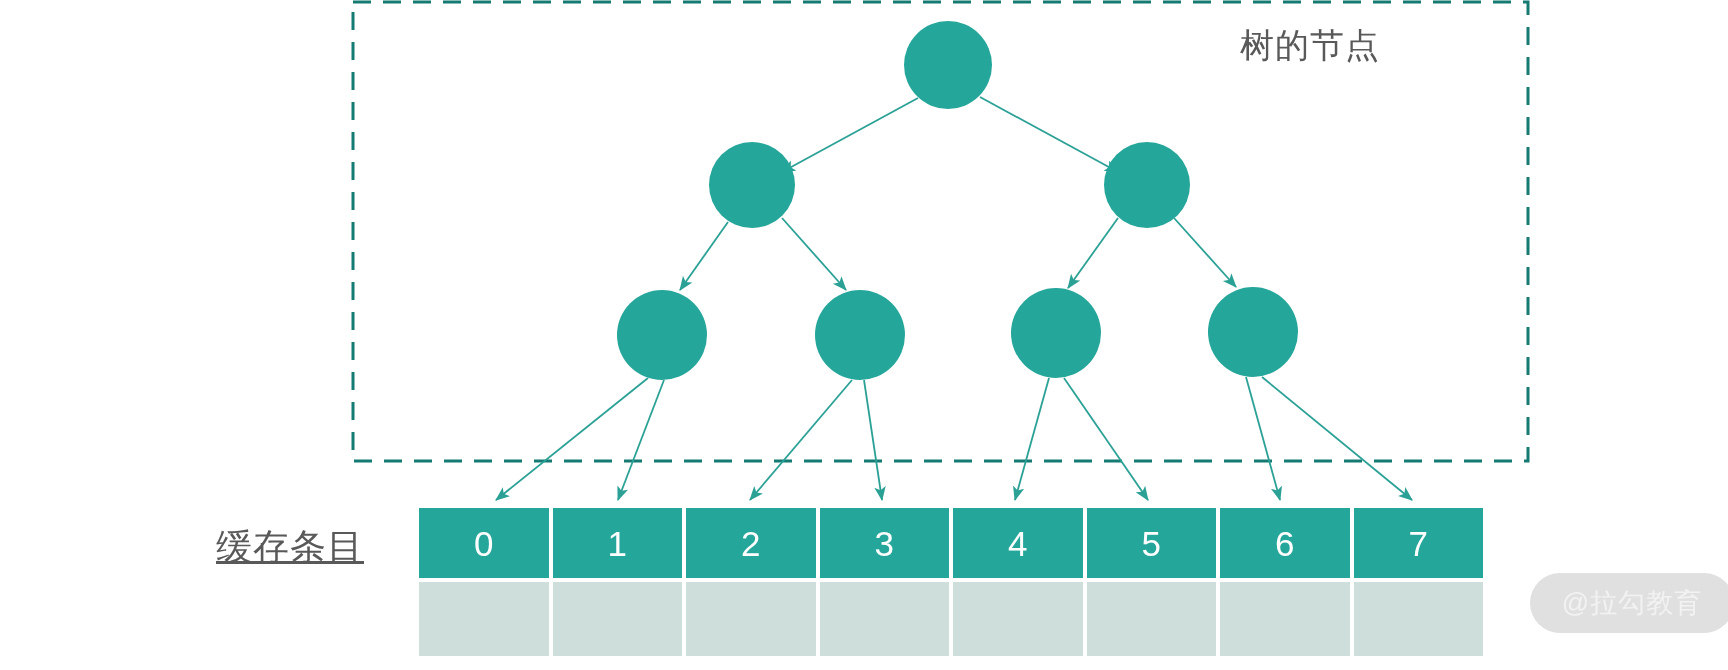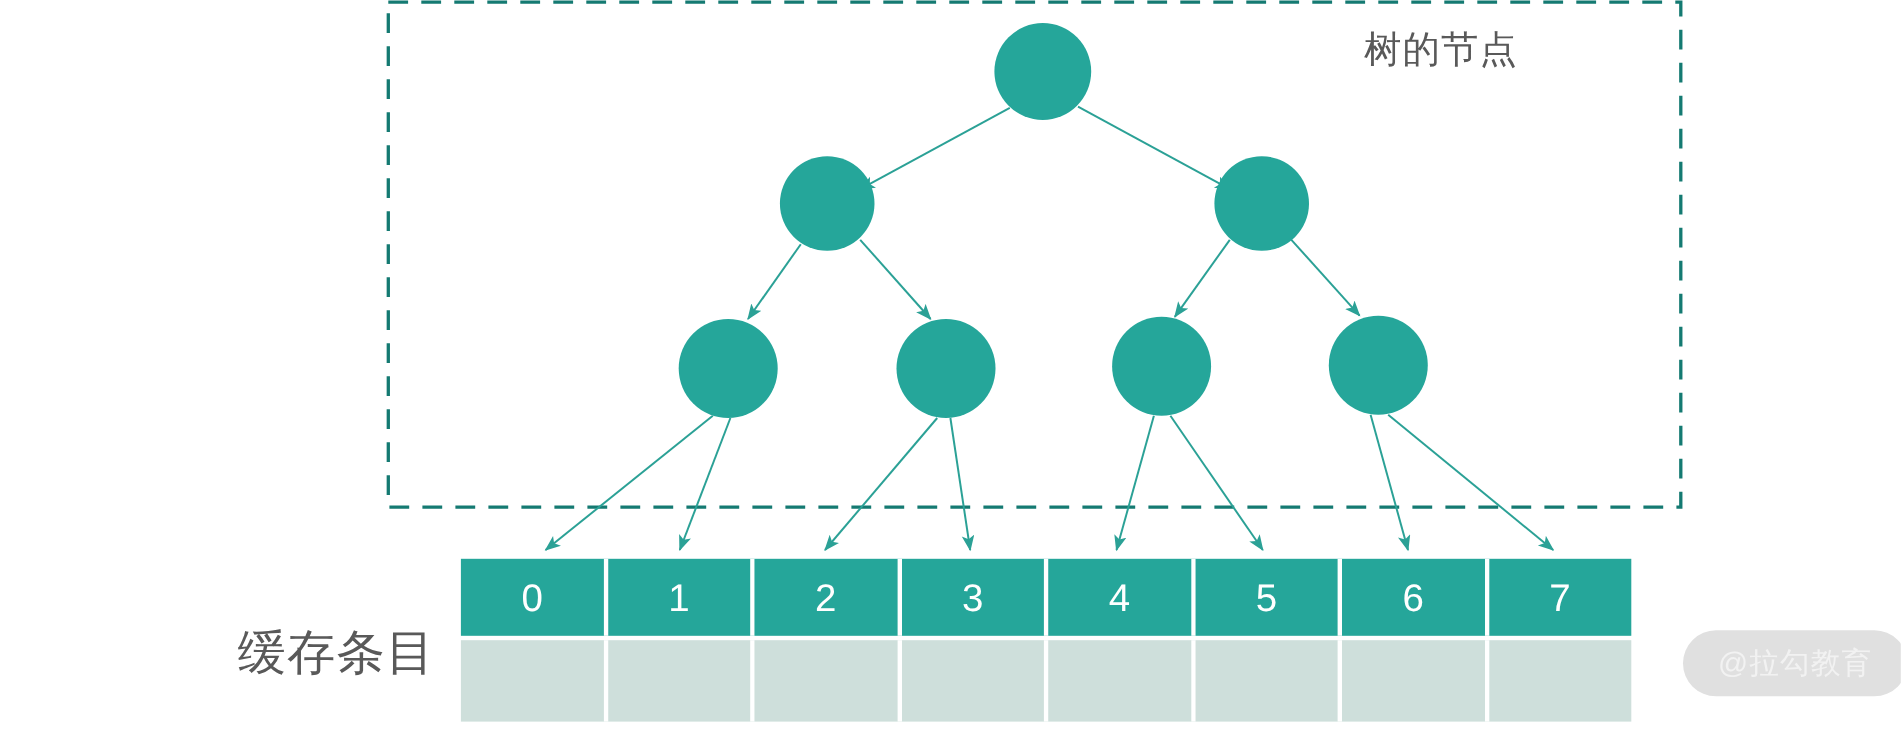--- a/index.html
+++ b/index.html
@@ -32,22 +32,23 @@
     line-height: 1;
     white-space: nowrap;
     letter-spacing: 1px;
   }
   #tree-region-label {
     right: 388px;
     top: 28px;
   }
   #cache-row-label {
     left: 176px;
-    top: 572px;
-    font-size: 44px;
+    top: 529px;
+    font-size: 36px;
+    text-decoration: underline;
   }
   #cache-table {
     position: absolute;
     left: 379px;
     top: 508px;
     width: 1064px;
   }
   .cache-row {
     display: flex;
     width: 100%;

